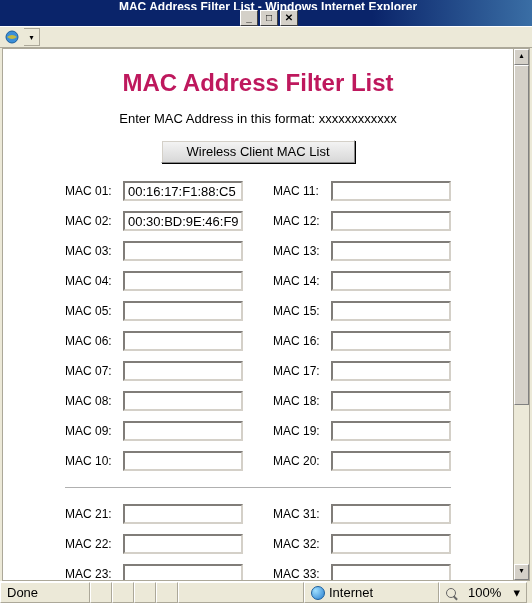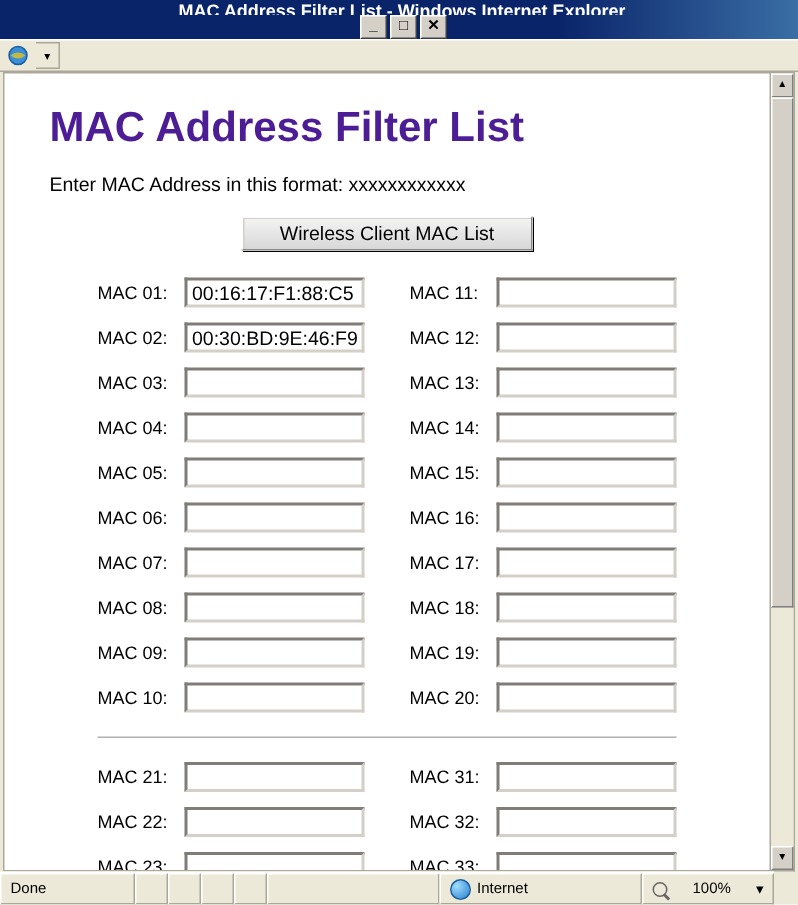--- a/index.html
+++ b/index.html
@@ -99,27 +99,29 @@
   .vscroll .sthumb {
     position: absolute; left: 0; right: 0; top: 0; height: 340px;
     background: #d4d0c8;
     border: 1px solid #fff;
     border-right-color:#808080; border-bottom-color:#808080;
   }
   .page {
     padding: 20px 30px 10px 30px;
   }
   .page-title {
-    color: #4c1d95;
-    font-size: 28px;
+    color: #be185d;
+    font-size: 24px;
     font-weight: bold;
+    text-align: center;
     font-family: Arial, sans-serif;
     margin-bottom: 14px;
   }
   .page-subtitle {
+    text-align: center;
     font-size: 13px;
     color: #000;
     font-family: Arial, sans-serif;
     margin-bottom: 14px;
   }
   .btn-row { text-align: center; margin-bottom: 18px; }
   .mac-btn {
     font-size: 13px;
     font-family: Arial, sans-serif;
     padding: 3px 24px;
@@ -157,26 +159,26 @@
   .spacer {}
   hr.sep {
     grid-column: 1 / -1;
     border: none;
     border-top: 1px solid #b0b0b0;
     margin: 6px 0;
   }
   
   .statusbar {
     position: absolute;
-    left: 0; right: 16px; bottom: 0; height: 22px;
+    left: 0; right: 5px; bottom: 0; height: 22px;
     background: #ece9d8;
     border-top: 1px solid #fff;
     display: flex;
     align-items: stretch;
-    font-size: 10px;
+    font-size: 13px;
     justify-content: flex-end;
   }
   .statusbar .cell {
     border: 1px solid #aca899;
     border-top-color: #fff;
     border-left-color: #fff;
     padding: 2px 6px;
     display: flex; align-items: center;
   }
   .statusbar .done { width: 90px; }

